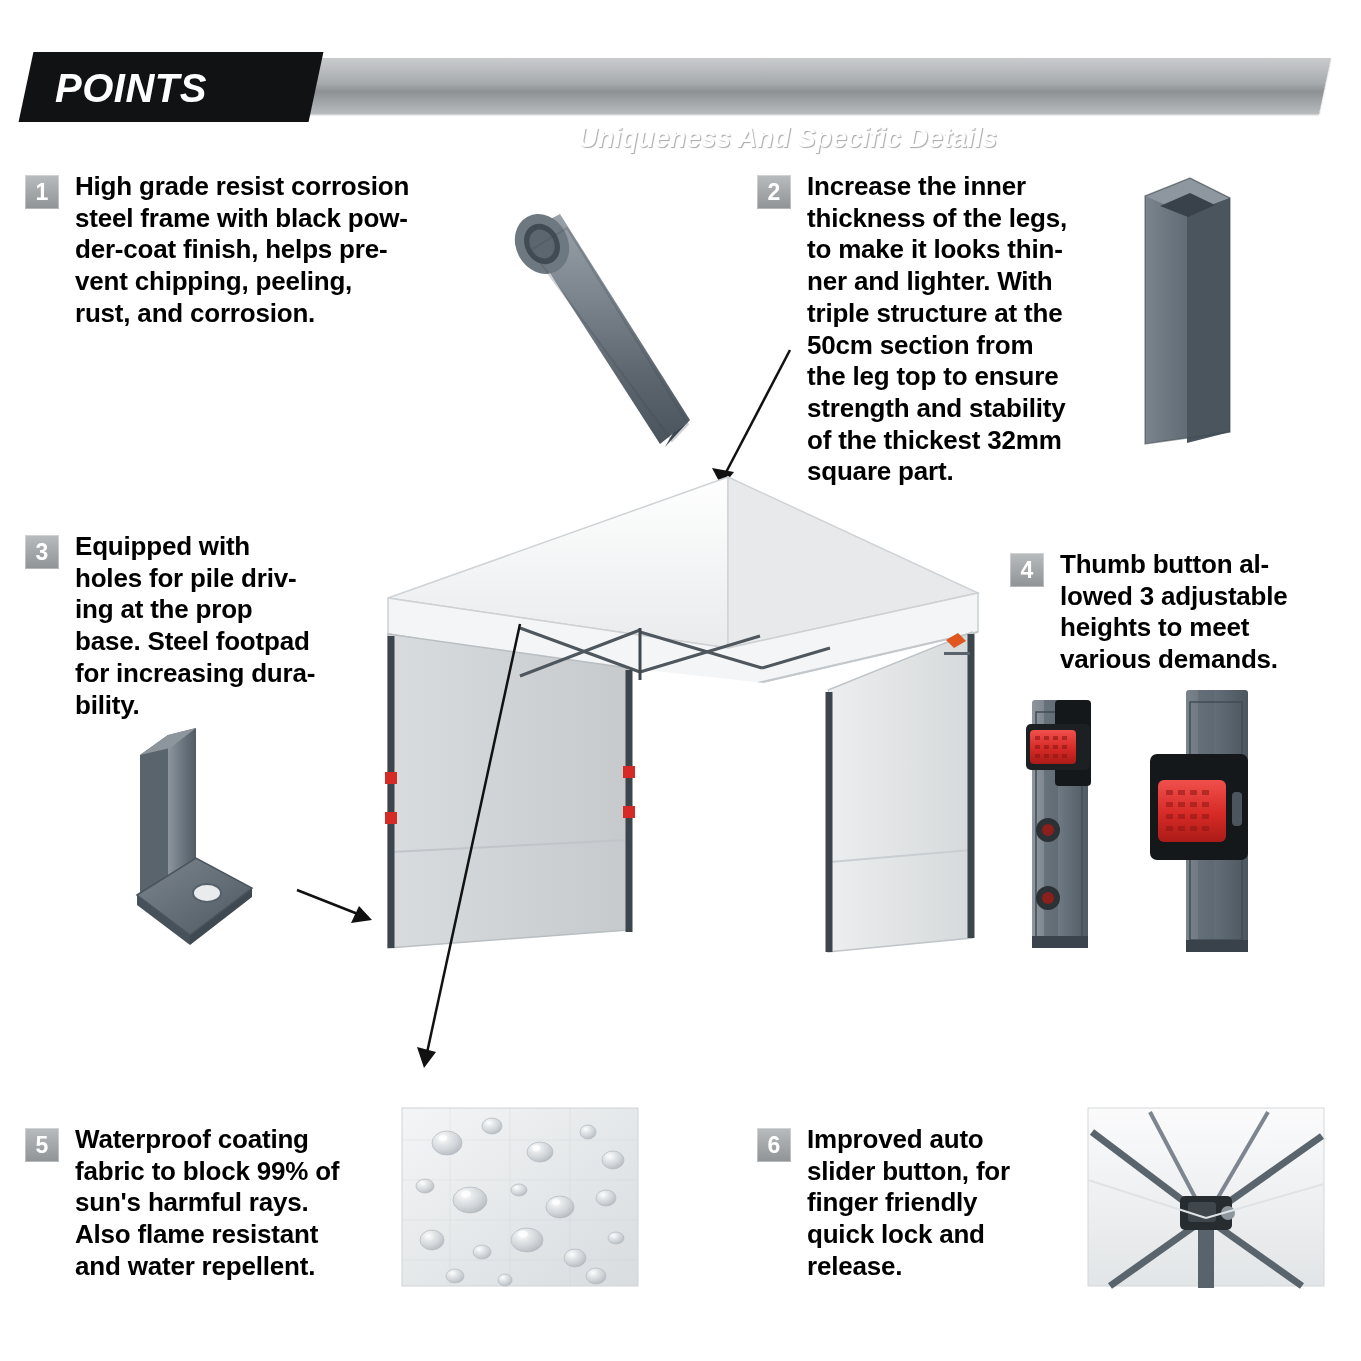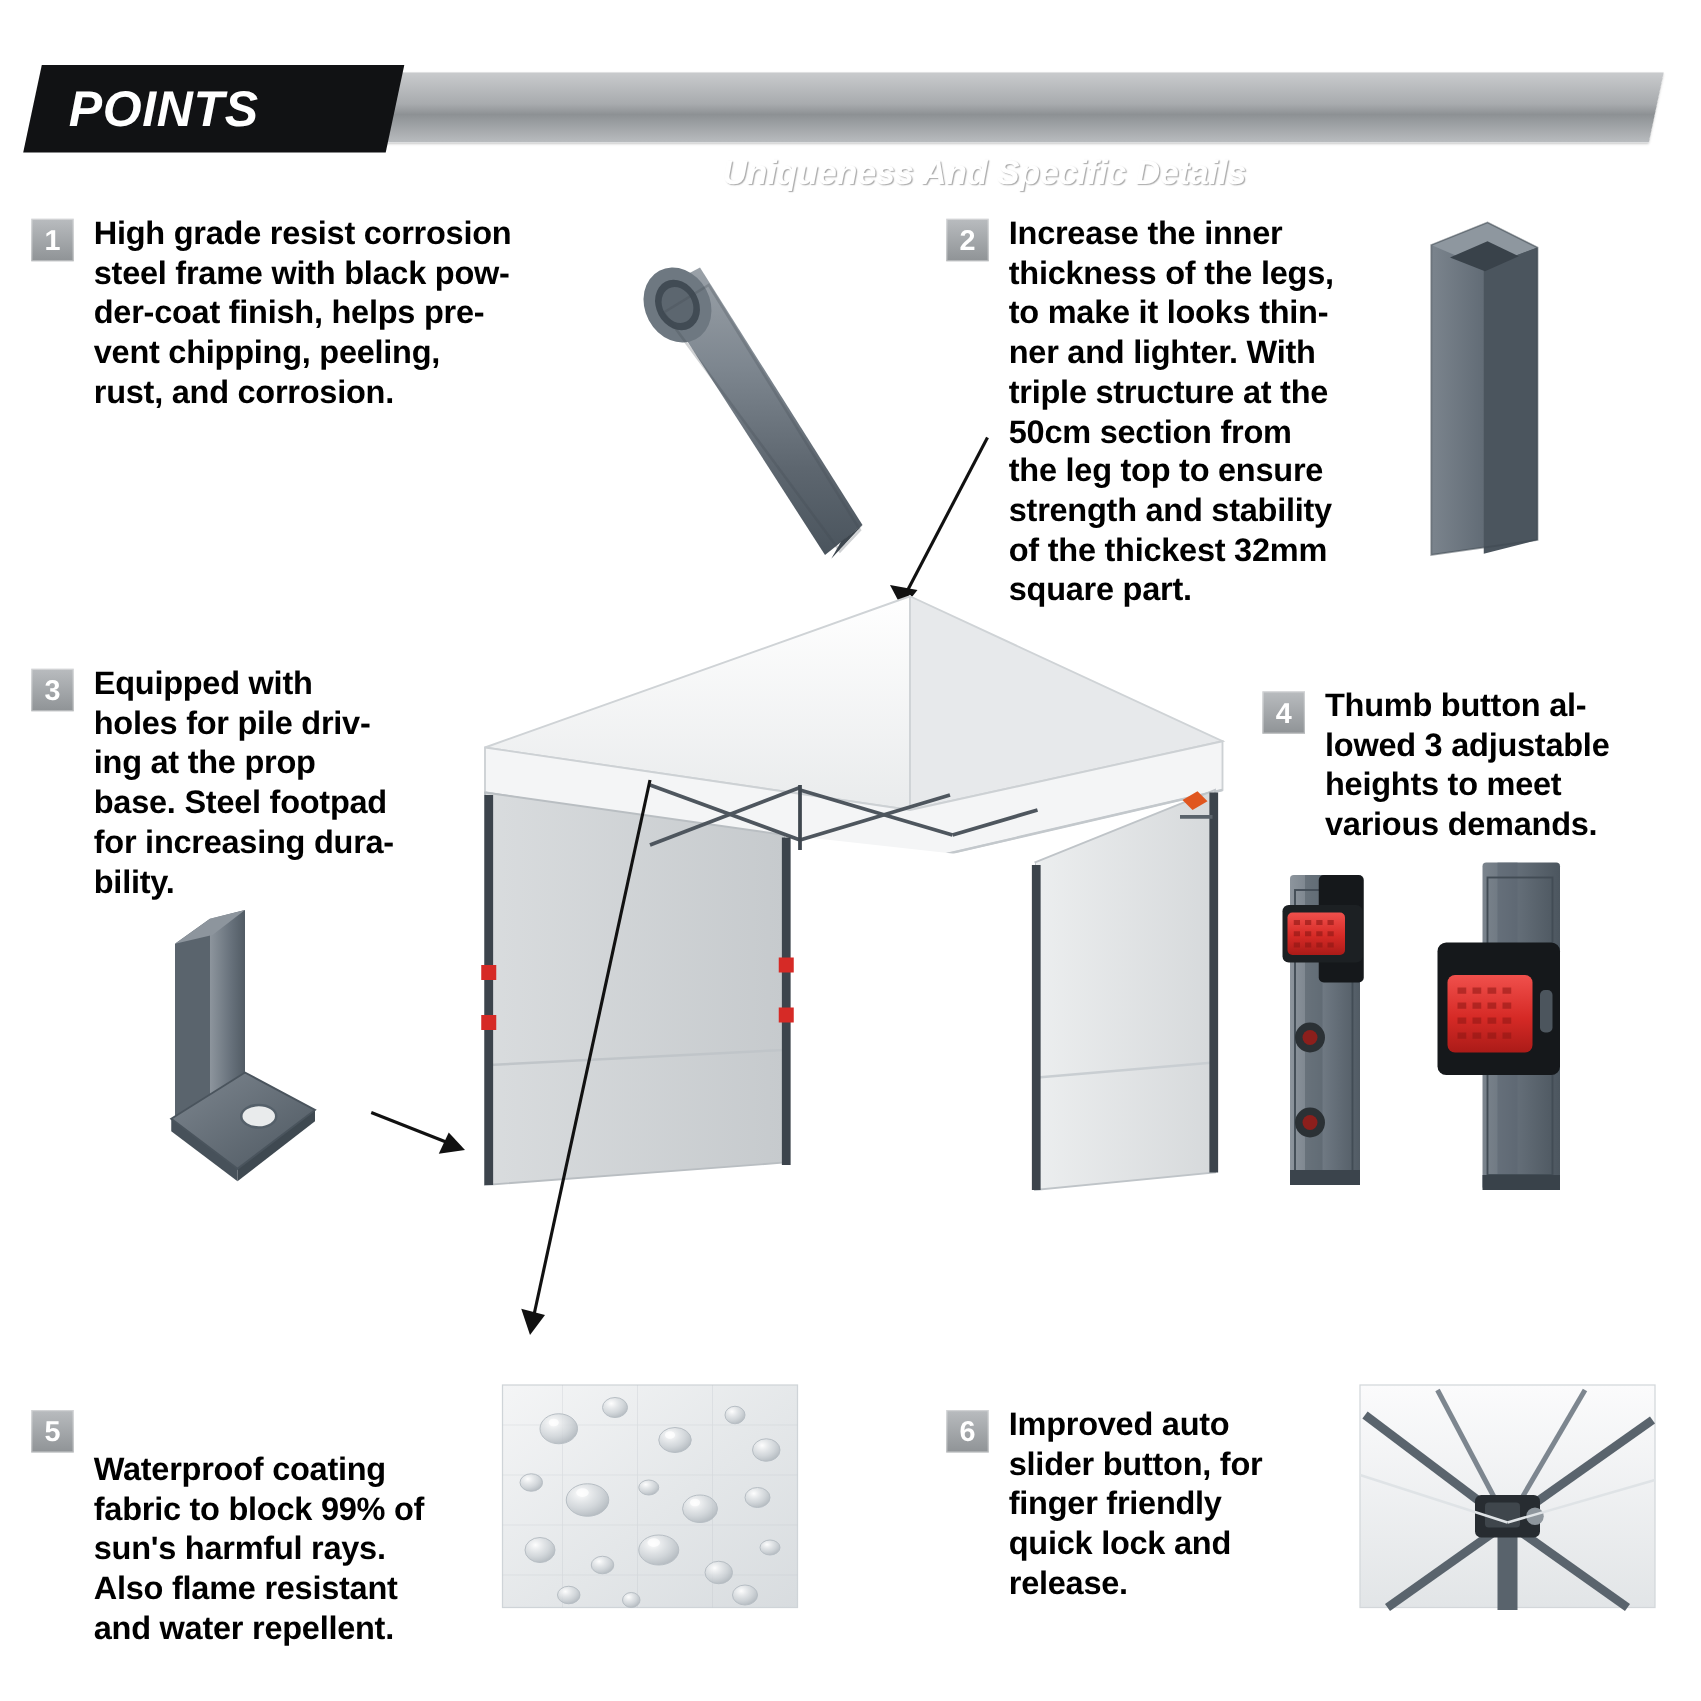--- a/index.html
+++ b/index.html
@@ -102,21 +102,21 @@
   #point2 { left: 757px; top: 175px; }
   #point2 .point-text { width: 300px; }
 
   #point3 { left: 25px; top: 535px; }
   #point3 .point-text { width: 305px; }
 
   #point4 { left: 1010px; top: 553px; }
   #point4 .point-text { width: 320px; }
 
   #point5 { left: 25px; top: 1128px; }
-  #point5 .point-text { width: 320px; margin-top: 36px; }
+  #point5 .point-text { width: 320px; }
 
   #point6 { left: 757px; top: 1128px; }
   #point6 .point-text { width: 230px; }
 
   
   .art {
     position: absolute;
     left: 0;
     top: 0;
     width: 1361px;

